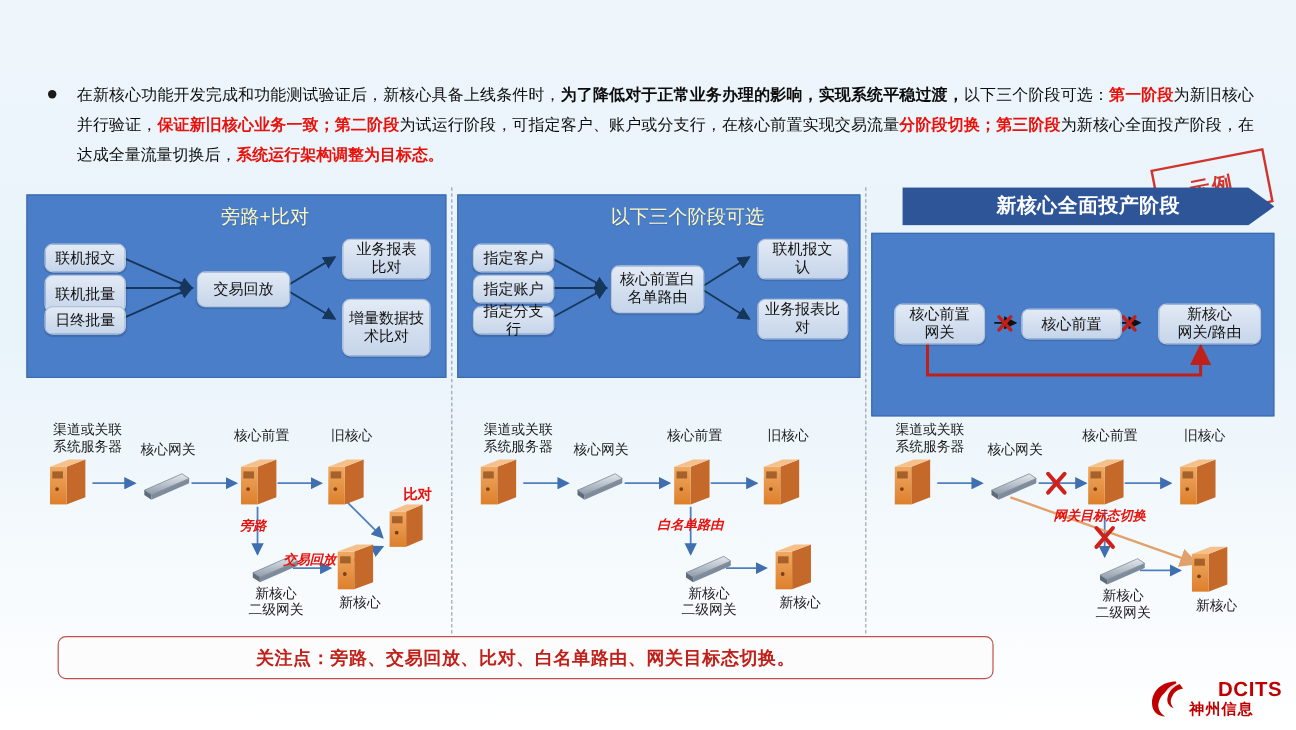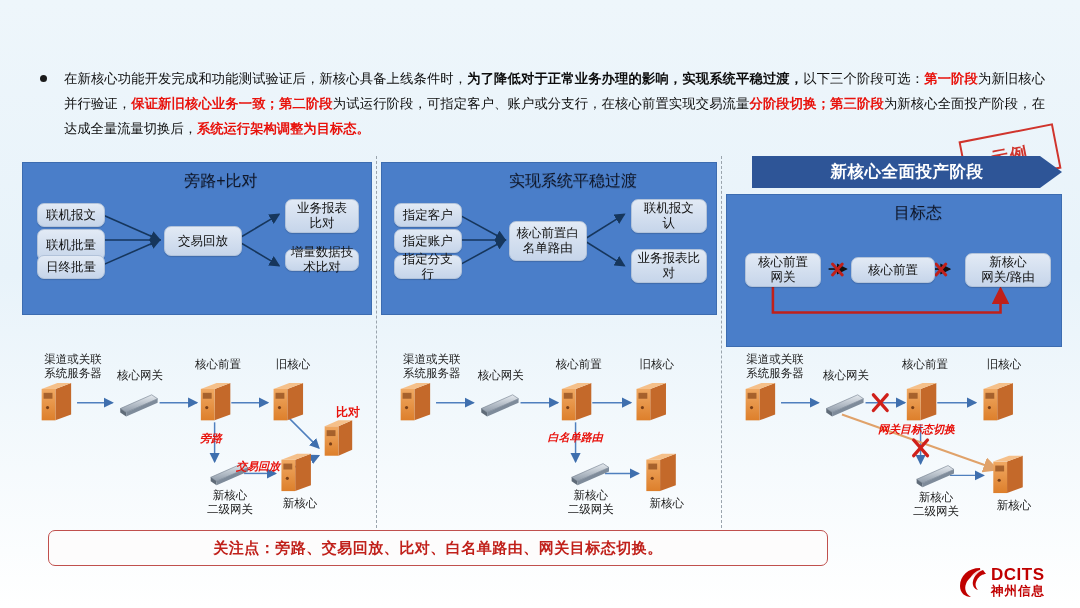--- a/index.html
+++ b/index.html
@@ -86,21 +86,21 @@
   
   .flowpanel {
     margin-top: 6px;
     background: #4a7ec9;
     border: 1px solid #3c6cb0;
     height: 153px;
     position: relative;
     padding-top: 4px;
   }
   .flow-title {
-    text-align: center; color: #0f172a; font-size: 16px;
+    text-align: center; color: #fef9c3; font-size: 16px;
     padding-top: 4px; font-weight: normal;
     text-shadow: 0 1px 1px rgba(0,0,0,.18);
     margin-left: 48px;
   }
   .nodebox {
     position: absolute;
     background: linear-gradient(180deg,#e2eaf5 0%, #c6d5ea 100%);
     border: 1px solid #b2c3da;
     border-radius: 7px;
     color: #111; font-size: 12.5px; line-height: 15px;
@@ -138,21 +138,21 @@
     color: #c0201a; font-size: 15px; font-weight: bold; letter-spacing: .5px;
   }
 
   
   .logo {
     position: absolute; left: 958px; top: 561px; width: 118px; height: 42px;
     display: flex; align-items: center;
   }
   .logo-mark { width: 30px; height: 34px; flex: none; }
   .logo-text { margin-left: 3px; }
-  .logo-en { color: #c00000; font-size: 17px; font-weight: bold; letter-spacing: .5px; line-height: 18px; }
+  .logo-en { color: #c00000; font-size: 17px; font-weight: bold; letter-spacing: .5px; line-height: 18px; margin-left: 24px; }
   .logo-cn { color: #c00000; font-size: 12.5px; font-weight: bold; letter-spacing: 1px; line-height: 14px; }
 </style>
 </head>
 <body>
 
 <div class="slide">
 
 
   <div class="bullet-block">
     <div class="bullet-dot"></div>
@@ -184,21 +184,21 @@
             <path d="M218,78 L262,104"></path>
           </g>
         </svg>
 
         <div class="nodebox" style="left:14px; top:40px; width:68px; height:24px;">联机报文</div>
         <div class="nodebox" style="left:14px; top:66px; width:68px; height:32px;">联机批量</div>
         <div class="nodebox" style="left:14px; top:92px; width:68px; height:24px;">日终批量</div>
         <div class="nodebox" style="left:141px; top:63px; width:78px; height:30px;">交易回放</div>
         <div class="nodebox" style="left:262px; top:36px; width:74px; height:34px; white-space:pre-line;">业务报表
 比对</div>
-        <div class="nodebox" style="left:262px; top:86px; width:74px; height:22px; white-space:pre-line;">增量数据技
+        <div class="nodebox" style="left:262px; top:86px; width:74px; height:48px; white-space:pre-line;">增量数据技
 术比对</div>
       </div>
 
       <div class="servers">
         <svg class="srvsvg" viewBox="0 0 356 176">
           <defs>
             <marker id="ab1" markerWidth="7" markerHeight="7" refX="6" refY="3.5" orient="auto">
               <path d="M0,0 L7,3.5 L0,7 z" fill="#3f6fae"></path>
             </marker>
             <linearGradient id="srvF1" x1="0" y1="0" x2="0" y2="1">
@@ -285,21 +285,21 @@
         <div class="redlabel" style="left:214px; top:107px;">交易回放</div>
         <div class="redplain" style="left:314px; top:52px;">比对</div>
       </div>
     </div>
 
     <div class="vsep"></div>
 
     <div class="col col-2">
 
       <div class="flowpanel">
-        <div class="flow-title">实现系统平稳过渡</div>
+        <div class="flow-title">以下三个阶段可选</div>
 
         <svg class="flowsvg" viewBox="0 0 342 153" preserveAspectRatio="none">
           <g stroke="#16365c" stroke-width="1.6" fill="none" marker-end="url(#ar-dk)">
             <path d="M78,52 L126,78"></path>
             <path d="M78,78 L126,78"></path>
             <path d="M78,104 L126,78"></path>
             <path d="M206,78 L248,52"></path>
             <path d="M206,78 L248,104"></path>
           </g>
         </svg>
@@ -379,21 +379,20 @@
     </div>
 
     <div class="vsep"></div>
 
     <div class="col col-3">
       <div class="chevron">
         <span class="chev-label">新核心全面投产阶段</span>
       </div>
 
       <div class="flowpanel">
-        <div class="flow-title">目标态</div>
 
         <svg class="flowsvg" viewBox="0 0 342 153" preserveAspectRatio="none">
           <defs>
             <marker id="ar-k" markerWidth="7" markerHeight="7" refX="6" refY="3.5" orient="auto">
               <path d="M0,0 L7,3.5 L0,7 z" fill="#111"></path>
             </marker>
             <marker id="ar-red3" markerWidth="7" markerHeight="7" refX="6" refY="3.5" orient="auto">
               <path d="M0,0 L7,3.5 L0,7 z" fill="#c0201a"></path>
             </marker>
           </defs>

